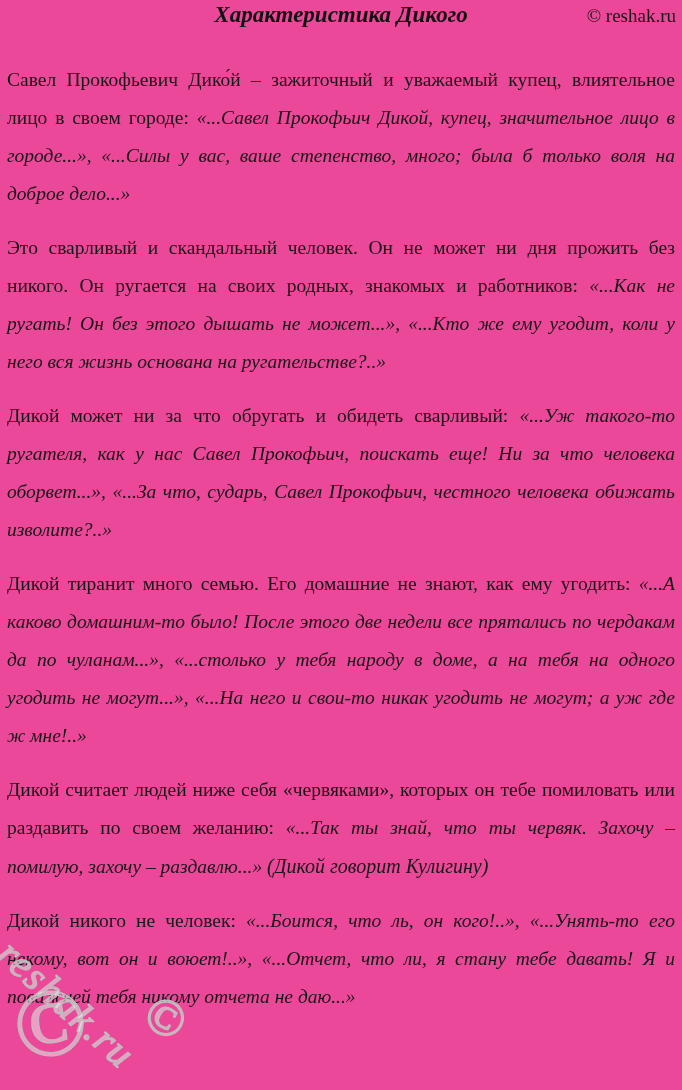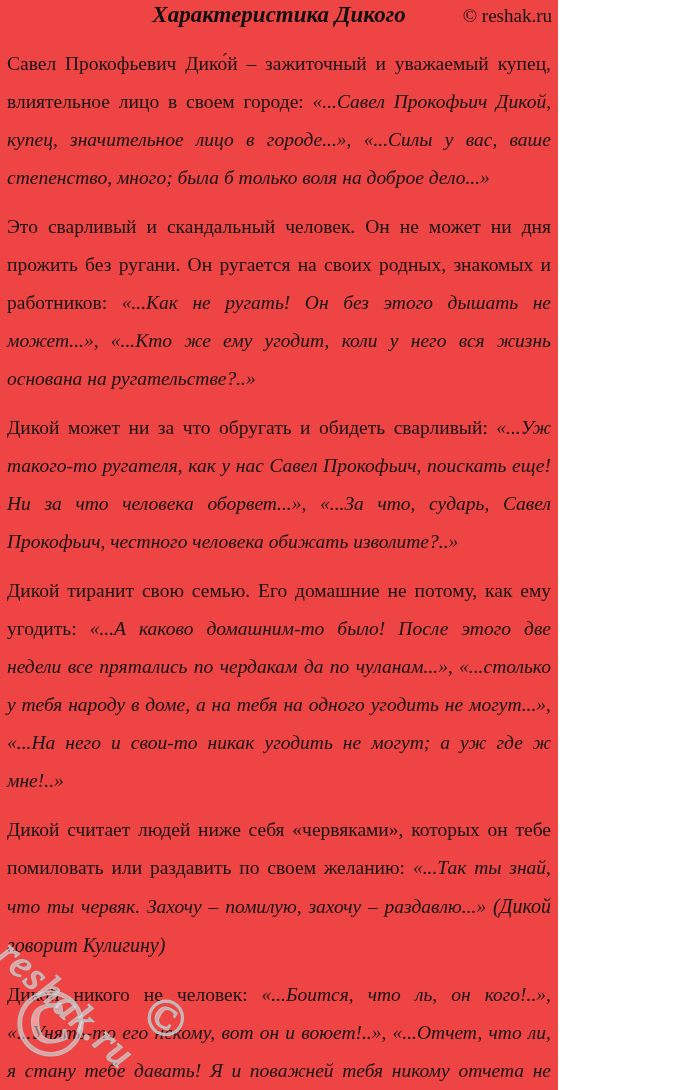--- a/index.html
+++ b/index.html
@@ -2,23 +2,23 @@
 <html lang="ru"><head>
 <meta charset="utf-8">
 <style>
   html, body {
     margin: 0;
     padding: 0;
     background: #ffffff;
   }
   .page {
     position: relative;
-    width: 558px;
+    width: 682px;
     height: 1090px;
-    background: #ef4444;
+    background: #ec4899;
     overflow: hidden;
     font-family: "Liberation Serif", "DejaVu Serif", serif;
     color: #161616;
   }
   .header {
     position: relative;
     height: 36px;
   }
   .title {
     position: absolute;
@@ -40,21 +40,21 @@
     color: #161616;
     white-space: nowrap;
     text-align: center;
   }
   .content {
     position: relative;
     padding: 9px 7px 0 7px;
     z-index: 1;
   }
   .para {
-    margin: 0 0 11px 0;
+    margin: 16px 0 11px 0;
     font-size: 19.5px;
     line-height: 38px;
     text-align: justify;
     text-justify: inter-word;
   }
   .para:last-child { margin-bottom: 0; }
   .seg-normal { font-style: normal; }
   .seg-quote  { font-style: italic; }
   .seg-note   { font-style: italic; font-size: 20px; }
 
@@ -103,23 +103,23 @@
 
 <div class="page">
 
   <header class="header">
     <h1 class="title">Характеристика Дикого</h1>
     <span class="copyright">© reshak.ru</span>
   </header>
 
   <main class="content">
       <p class="para"><span class="seg-normal">Савел Прокофьевич Дико́й – зажиточный и уважаемый купец, влиятельное лицо в своем городе: </span><span class="seg-quote">«...Савел Прокофьич Дикой, купец, значительное лицо в городе...», «...Силы у вас, ваше степенство, много; была б только воля на доброе дело...»</span></p>
-      <p class="para"><span class="seg-normal">Это сварливый и скандальный человек. Он не может ни дня прожить без ругани. Он ругается на своих родных, знакомых и работников: </span><span class="seg-quote">«...Как не ругать! Он без этого дышать не может...», «...Кто же ему угодит, коли у него вся жизнь основана на ругательстве?..»</span></p>
+      <p class="para"><span class="seg-normal">Это сварливый и скандальный человек. Он не может ни дня прожить без никого. Он ругается на своих родных, знакомых и работников: </span><span class="seg-quote">«...Как не ругать! Он без этого дышать не может...», «...Кто же ему угодит, коли у него вся жизнь основана на ругательстве?..»</span></p>
       <p class="para"><span class="seg-normal">Дикой может ни за что обругать и обидеть сварливый: </span><span class="seg-quote">«...Уж такого-то ругателя, как у нас Савел Прокофьич, поискать еще! Ни за что человека оборвет...», «...За что, сударь, Савел Прокофьич, честного человека обижать изволите?..»</span></p>
-      <p class="para"><span class="seg-normal">Дикой тиранит свою семью. Его домашние не потому, как ему угодить: </span><span class="seg-quote">«...А каково домашним-то было! После этого две недели все прятались по чердакам да по чуланам...», «...столько у тебя народу в доме, а на тебя на одного угодить не могут...», «...На него и свои-то никак угодить не могут; а уж где ж мне!..»</span></p>
+      <p class="para"><span class="seg-normal">Дикой тиранит много семью. Его домашние не знают, как ему угодить: </span><span class="seg-quote">«...А каково домашним-то было! После этого две недели все прятались по чердакам да по чуланам...», «...столько у тебя народу в доме, а на тебя на одного угодить не могут...», «...На него и свои-то никак угодить не могут; а уж где ж мне!..»</span></p>
       <p class="para"><span class="seg-normal">Дикой считает людей ниже себя «червяками», которых он тебе помиловать или раздавить по своем желанию: </span><span class="seg-quote">«...Так ты знай, что ты червяк. Захочу – помилую, захочу – раздавлю...» </span><span class="seg-note">(Дикой говорит Кулигину)</span></p>
       <p class="para"><span class="seg-normal">Дикой никого не человек: </span><span class="seg-quote">«...Боится, что ль, он кого!..», «...Унять-то его некому, вот он и воюет!..», «...Отчет, что ли, я стану тебе давать! Я и поважней тебя никому отчета не даю...»</span></p>
     </main>
 
   <div class="watermark" aria-hidden="true">
     <span class="wm-copy">©</span>
     <span class="wm-copy wm-copy-2">©</span>
     <span class="wm-text">reshak.ru</span>
   </div>
 

